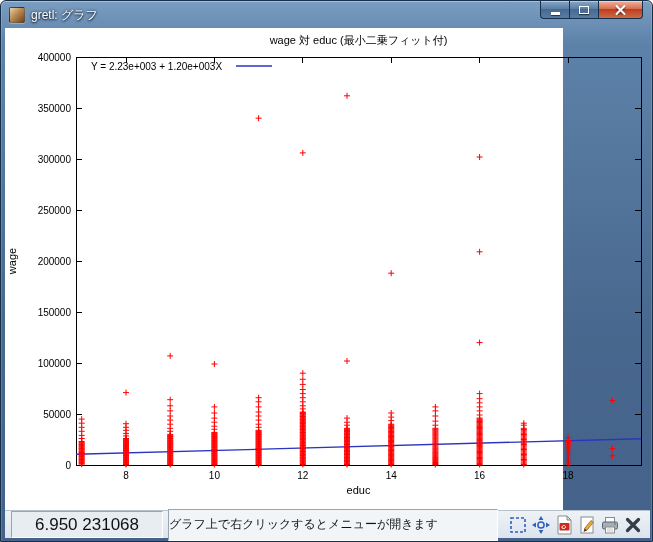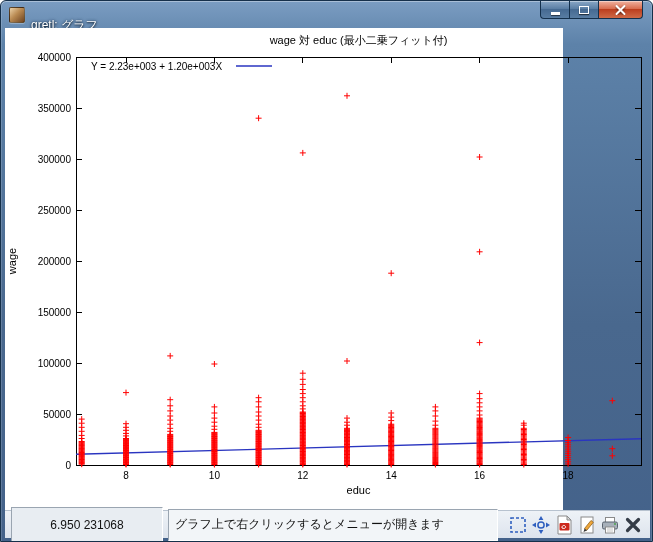--- a/index.html
+++ b/index.html
@@ -11,21 +11,21 @@
     box-shadow:inset 0 1px 0 rgba(255,255,255,.35), inset 1px 0 0 rgba(255,255,255,.15), inset -1px 0 0 rgba(255,255,255,.15);
   }
   
   .titlebar { position:absolute; top:0; left:0; right:0; height:27px; cursor:default; }
   .app-icon {
     position:absolute; left:8px; top:6px; width:16px; height:16px; border-radius:2px;
     background:linear-gradient(135deg,#ecd2a8 0%,#b98a52 45%,#6e4422 100%);
     border:1px solid rgba(0,0,0,.45); box-shadow:0 1px 1px rgba(255,255,255,.3);
   }
   .title-text {
-    position:absolute; left:30px; top:16px; font-size:12px; color:#fff;
+    position:absolute; left:30px; top:6px; font-size:12px; color:#fff;
     text-shadow:0 0 3px rgba(0,30,60,.9), 0 1px 2px rgba(0,0,0,.8); white-space:nowrap;
   }
   .win-btns { position:absolute; top:0; right:9px; display:flex; }
   .win-btn {
     width:29px; height:18px; border:1px solid #14304c; border-top:none;
     display:flex; align-items:center; justify-content:center;
     background:linear-gradient(180deg,#8aa7c6 0%,#5b7fa5 45%,#466a92 50%,#587da3 100%);
     box-shadow:inset 0 1px 0 rgba(255,255,255,.4); cursor:pointer;
   }
   .win-btn.min { border-radius:0 0 0 4px; border-right:none; }
@@ -43,29 +43,29 @@
   .t-axis  { font-size:11px; fill:#000; font-family:"Liberation Sans","DejaVu Sans",sans-serif; }
   .t-tick  { font-size:10px; fill:#000; font-family:"Liberation Sans","DejaVu Sans",sans-serif; }
   .ax { stroke:#000; stroke-width:1; fill:none; shape-rendering:crispEdges; }
   
   .statusbar {
     position:absolute; left:4px; top:509px; width:645px; height:28px;
     background:linear-gradient(180deg,#eef2f7 0%,#dde4ed 100%);
     border-top:1px solid #b7c2cf; display:flex; align-items:center; padding:0 6px;
   }
   .coord-box {
-    width:152px; height:35px; background:#e8edf2;
+    width:152px; height:27px; background:#e8edf2;
     border:1px solid #9aa5b1; border-right-color:#fff; border-bottom-color:#fff;
     display:flex; align-items:center; justify-content:center;
-    font-size:12px; color:#111;
+    font-size:17px; color:#111;
   }
   .hint-box {
     flex:1; height:32px; margin-left:5px; background:#f2f5f8;
     border:1px solid #9aa5b1; border-right-color:#fff; border-bottom-color:#fff;
-    display:flex; align-items:center; padding:0 6px;
+    display:flex; align-items:center; padding:0 0;
     font-size:12px; color:#111; white-space:nowrap; overflow:hidden;
   }
   .tools { display:flex; align-items:center; margin-left:8px; }
   .tool-btn { width:23px; height:23px; display:flex; align-items:center; justify-content:center; cursor:pointer; }
 </style>
 </head>
 <body>
 
 <div class="window">
 

